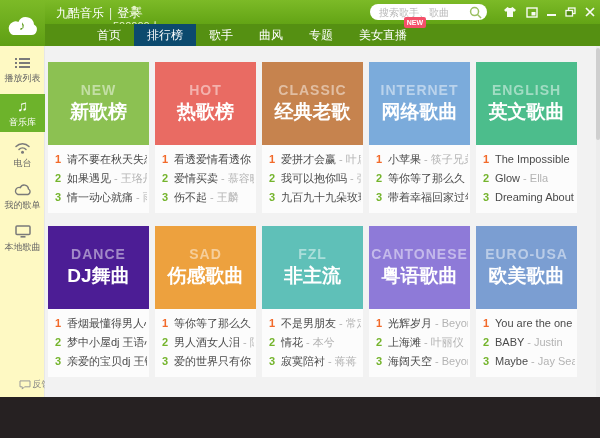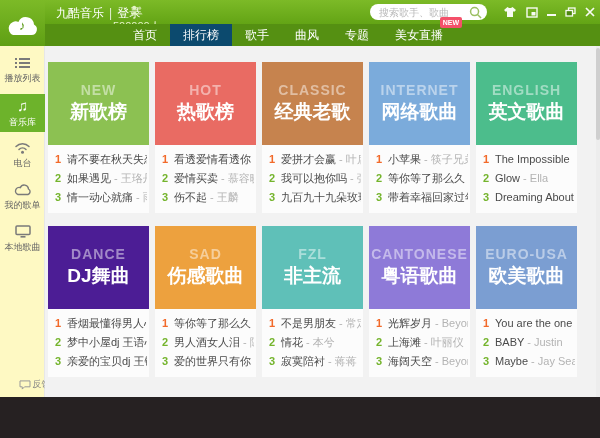--- a/index.html
+++ b/index.html
@@ -23,21 +23,21 @@
   .search { position:absolute; left:370px; top:4px; width:117px; height:16px;
             background:#fff; border-radius:9px; display:flex; align-items:center; padding:0 5px 0 9px; }
   .search input { flex:1; border:none; outline:none; font-size:10px; color:#555; background:transparent;
                   font-family:inherit; min-width:0; }
   .search input::placeholder { color:#b7b7b7; }
   .win-icons { position:absolute; right:5px; top:0; height:24px; display:flex; align-items:center; gap:9px; }
   .win-btn { display:flex; align-items:center; justify-content:center; cursor:pointer; opacity:.95; }
 
   
   .navbar { position:absolute; left:0; top:24px; width:600px; height:22px; background:#559012;
-            padding-left:120px; display:flex; }
+            padding-left:84px; display:flex; }
   .tab { position:relative; height:22px; line-height:22px; padding:0 13px; color:#fff;
          font-size:12px; cursor:pointer; white-space:nowrap; }
   .tab.active { background:#0c4a6e; }
   .tab .badge { position:absolute; top:-7px; right:-6px; background:#f4506a; color:#fff;
                 font-size:7px; font-weight:bold; line-height:9px; padding:1px 3px; border-radius:2px; }
 
   
   .sidebar { position:absolute; left:0; top:46px; width:45px; height:351px; background:#fef9c3;
              border-right:1px solid #e7e7e7; }
   .side-item { width:45px; height:38px; margin-top:4px; display:flex; flex-direction:column;

